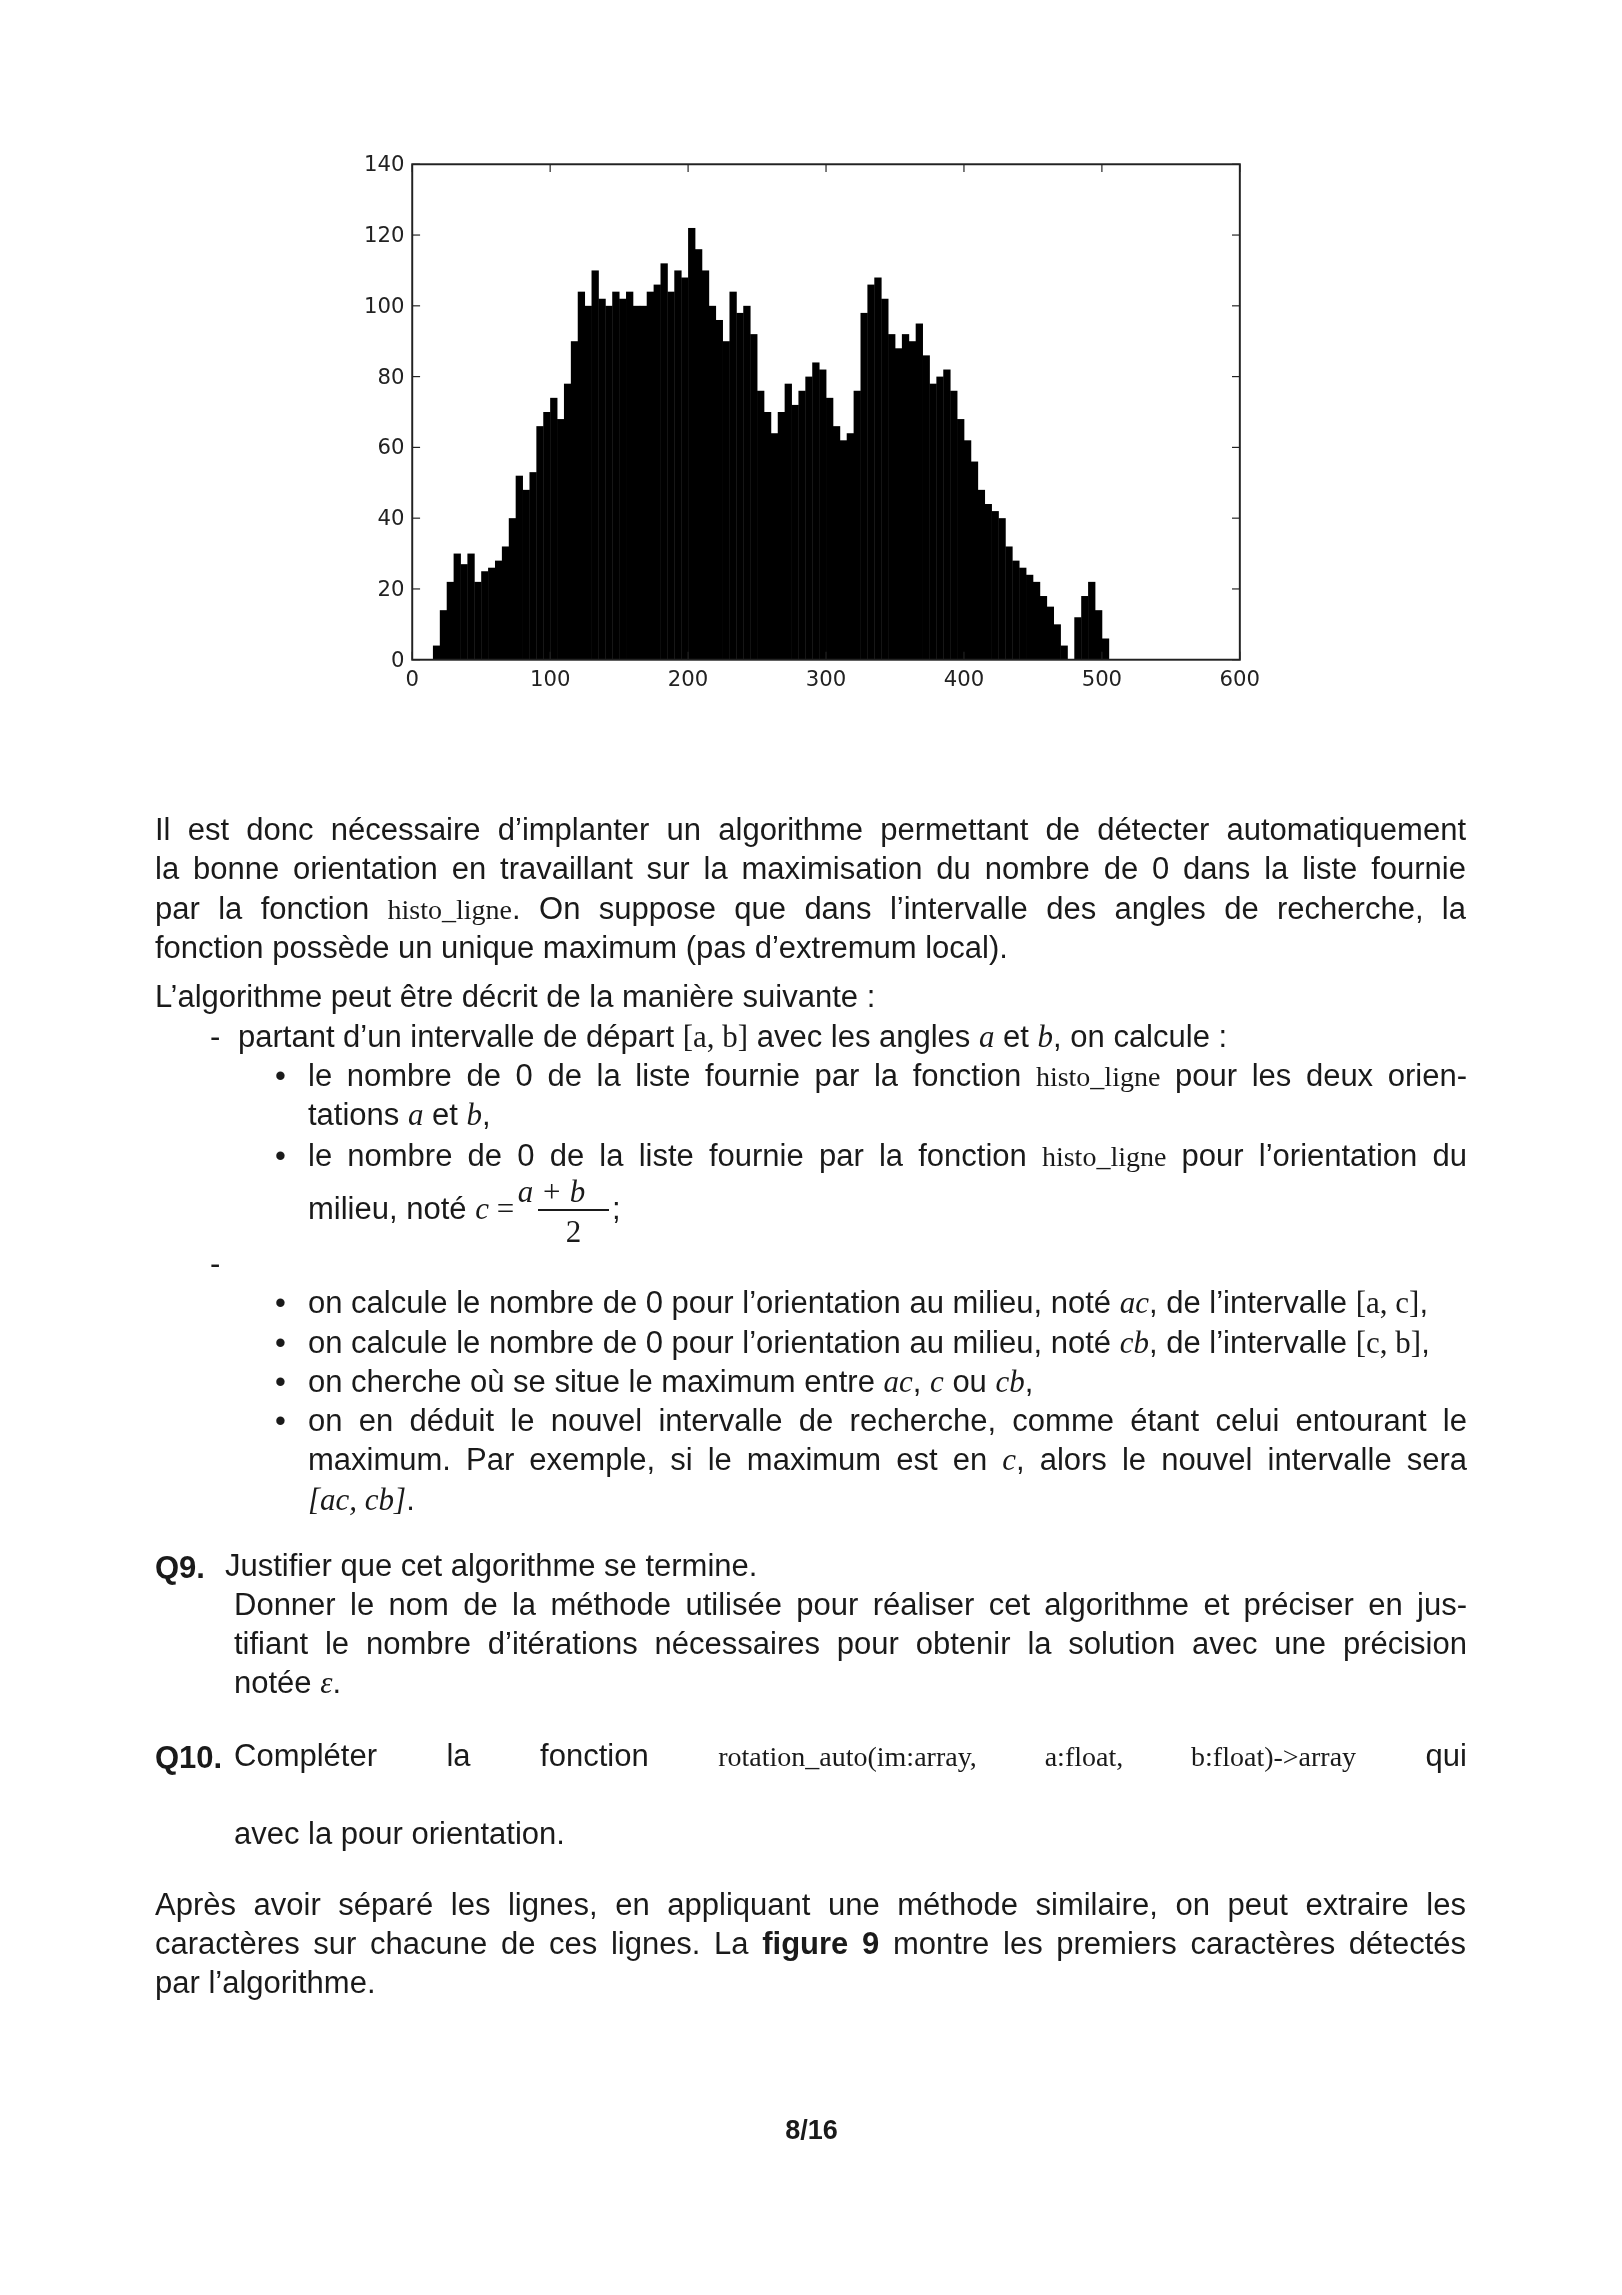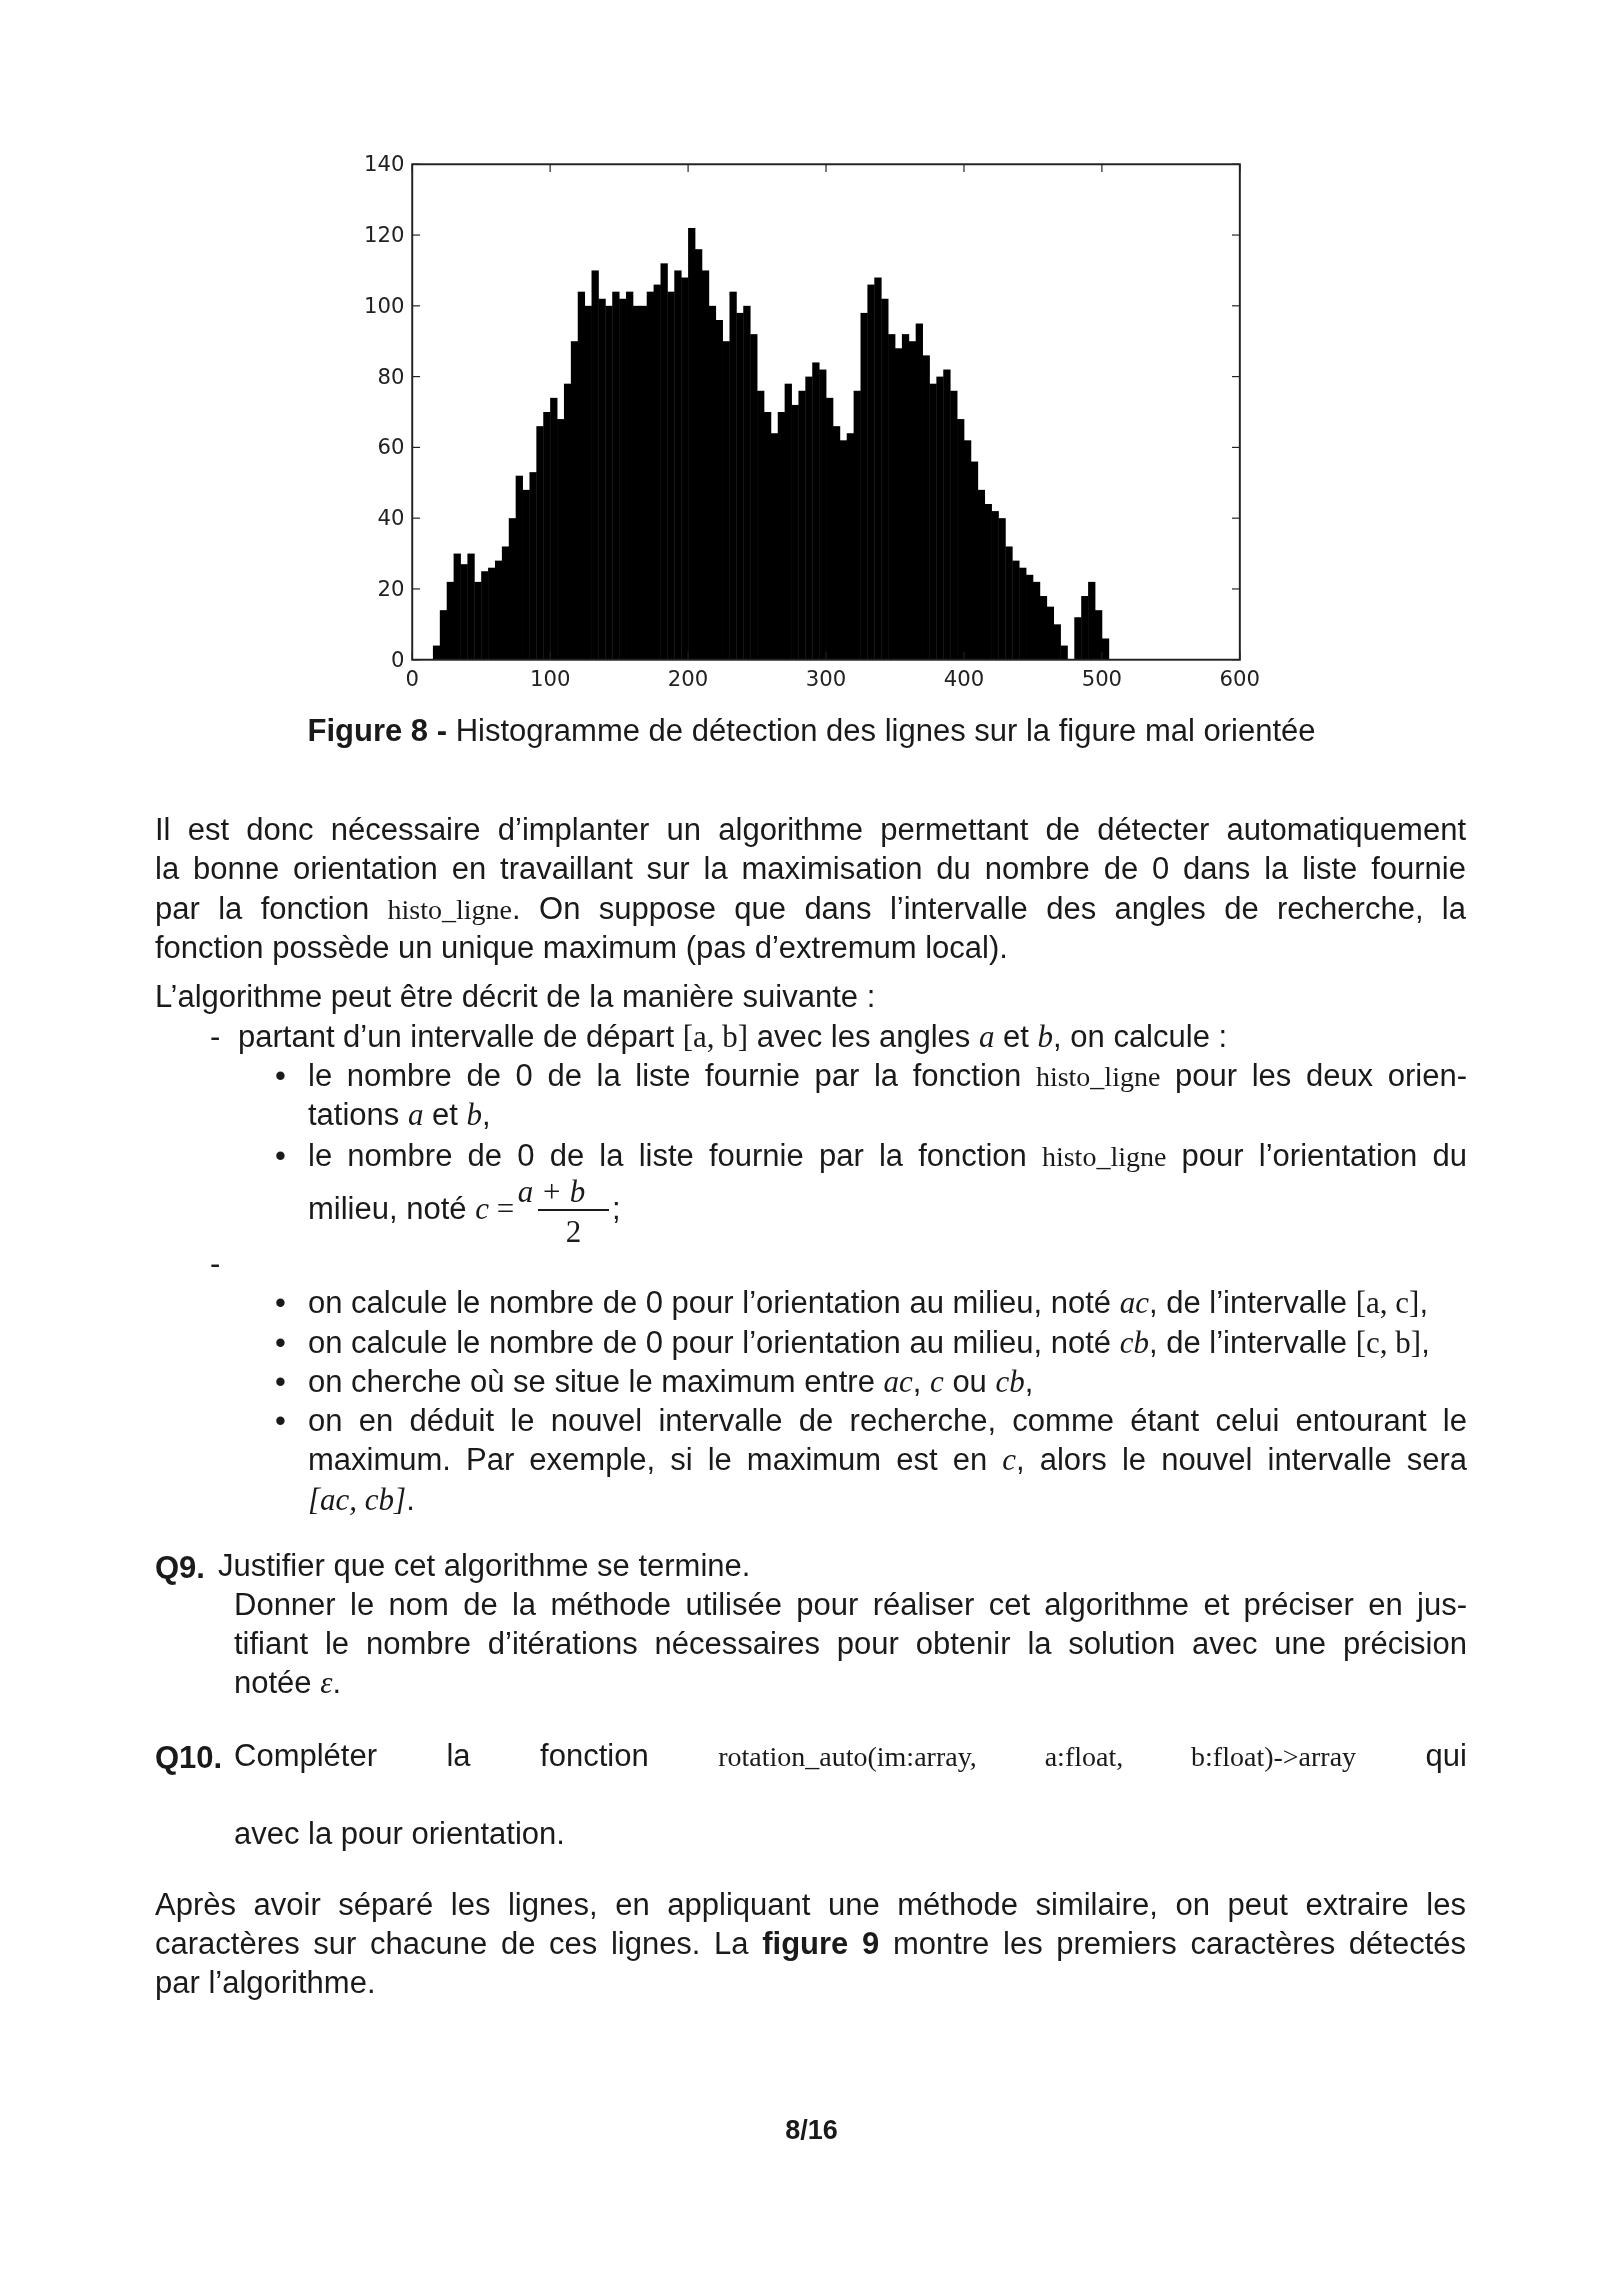--- a/index.html
+++ b/index.html
@@ -169,23 +169,20 @@
         <text x="515" y="398.2857142857143" text-anchor="end" class="tick-label">100</text>
         <line x1="525" y1="299.1428571428572" x2="535" y2="299.1428571428572" stroke="#222" stroke-width="1.5"></line>
         <line x1="1579" y1="299.1428571428572" x2="1569" y2="299.1428571428572" stroke="#222" stroke-width="1.5"></line>
         <text x="515" y="308.1428571428572" text-anchor="end" class="tick-label">120</text>
         <line x1="525" y1="209" x2="535" y2="209" stroke="#222" stroke-width="1.5"></line>
         <line x1="1579" y1="209" x2="1569" y2="209" stroke="#222" stroke-width="1.5"></line>
         <text x="515" y="218" text-anchor="end" class="tick-label">140</text>
       </g>
   </svg>
 
-  <div class="caption">
-    <span class="b">Figure 8 -</span><span> Histogramme de détection des lignes sur la figure mal orientée</span>
-  </div>
 
   <div class="line just" style="left:155px; width:1311px; top:814px;">Il est donc nécessaire d’implanter un algorithme permettant de détecter automatiquement</div>
   <div class="line just" style="left:155px; width:1311px; top:853px;">la bonne orientation en travaillant sur la maximisation du nombre de 0 dans la liste fournie</div>
   <div class="line just" style="left:155px; width:1311px; top:893px;"><span>par la fonction </span><span class="mono">histo_ligne</span><span>. On suppose que dans l’intervalle des angles de recherche, la</span></div>
   <div class="line" style="left:155px; top:932px;">fonction possède un unique maximum (pas d’extremum local).</div>
 
   <div class="line" style="left:155px; top:981px;">L’algorithme peut être décrit de la manière suivante :</div>
 
   <div class="line" style="left:210px; top:1021px;">-</div>
   <div class="line" style="left:238px; top:1021px;"><span>partant d’un intervalle de départ </span><span class="mathn">[a, b]</span><span> avec les angles </span><span class="math">a</span><span> et </span><span class="math">b</span><span>, on calcule :</span></div>
@@ -212,21 +209,21 @@
 
   <div class="line" style="left:275px; top:1366px;">•</div>
   <div class="line" style="left:308px; top:1366px;"><span>on cherche où se situe le maximum entre </span><span class="math">ac</span><span>, </span><span class="math">c</span><span> ou </span><span class="math">cb</span><span>,</span></div>
 
   <div class="line" style="left:275px; top:1405px;">•</div>
   <div class="line just" style="left:308px; width:1159px; top:1405px;">on en déduit le nouvel intervalle de recherche, comme étant celui entourant le</div>
   <div class="line just" style="left:308px; width:1159px; top:1444px;"><span>maximum. Par exemple, si le maximum est en </span><span class="math">c</span><span>, alors le nouvel intervalle sera</span></div>
   <div class="line" style="left:308px; top:1484px;"><span class="math" style="font-style:italic;">[ac, cb]</span><span>.</span></div>
 
   <div class="qlabel" style="top:1550px;">Q9.</div>
-  <div class="line" style="left:218px; top:1550px;">Justifier que cet algorithme se termine.</div>
+  <div class="line" style="left:225px; top:1550px;">Justifier que cet algorithme se termine.</div>
   <div class="line just" style="left:234px; width:1233px; top:1589px;">Donner le nom de la méthode utilisée pour réaliser cet algorithme et préciser en jus-</div>
   <div class="line just" style="left:234px; width:1233px; top:1628px;">tifiant le nombre d’itérations nécessaires pour obtenir la solution avec une précision</div>
   <div class="line" style="left:234px; top:1667px;"><span>notée </span><span class="math">ε</span><span>.</span></div>
 
   <div class="qlabel" style="top:1740px;">Q10.</div>
   <div class="line just" style="left:234px; width:1233px; top:1740px;"><span>Compléter la fonction </span><span class="mono">rotation_auto(im:array, a:float, b:float)-&gt;array</span><span> qui</span></div>
   <div class="line" style="left:234px; top:1818px;">avec la pour orientation.</div>
 
   <div class="line just" style="left:155px; width:1311px; top:1889px;">Après avoir séparé les lignes, en appliquant une méthode similaire, on peut extraire les</div>
   <div class="line just" style="left:155px; width:1311px; top:1928px;"><span>caractères sur chacune de ces lignes. La </span><span class="b">figure 9</span><span> montre les premiers caractères détectés</span></div>

